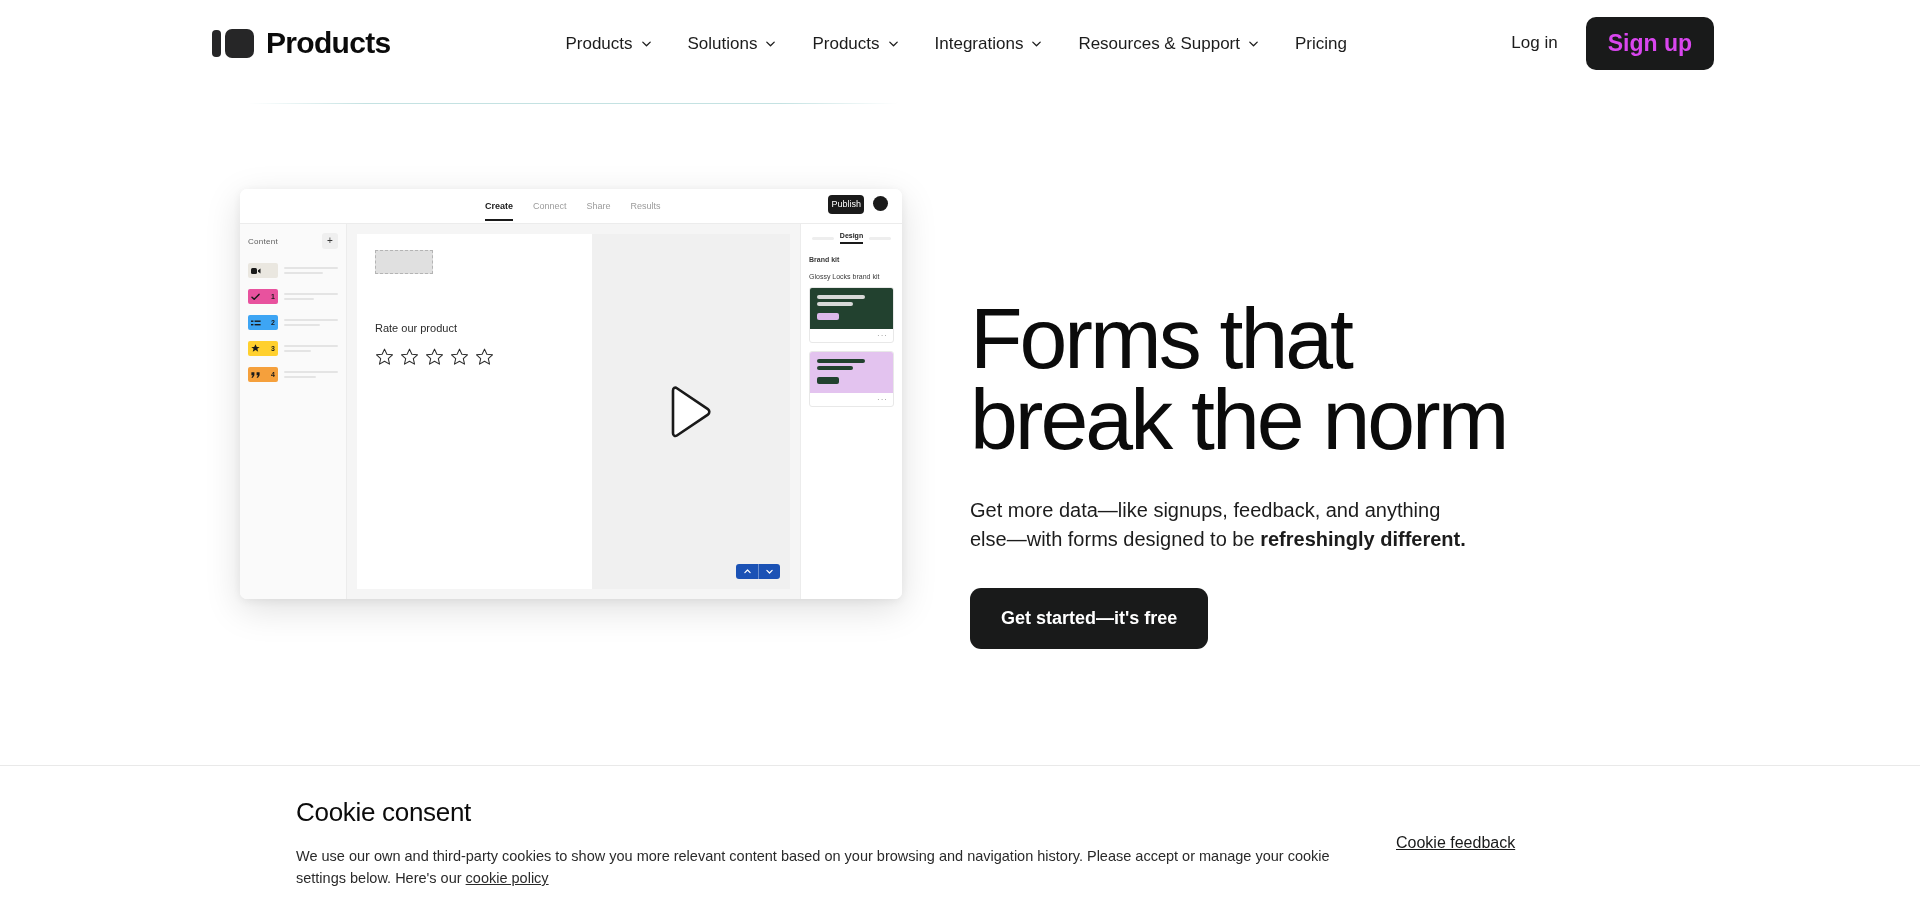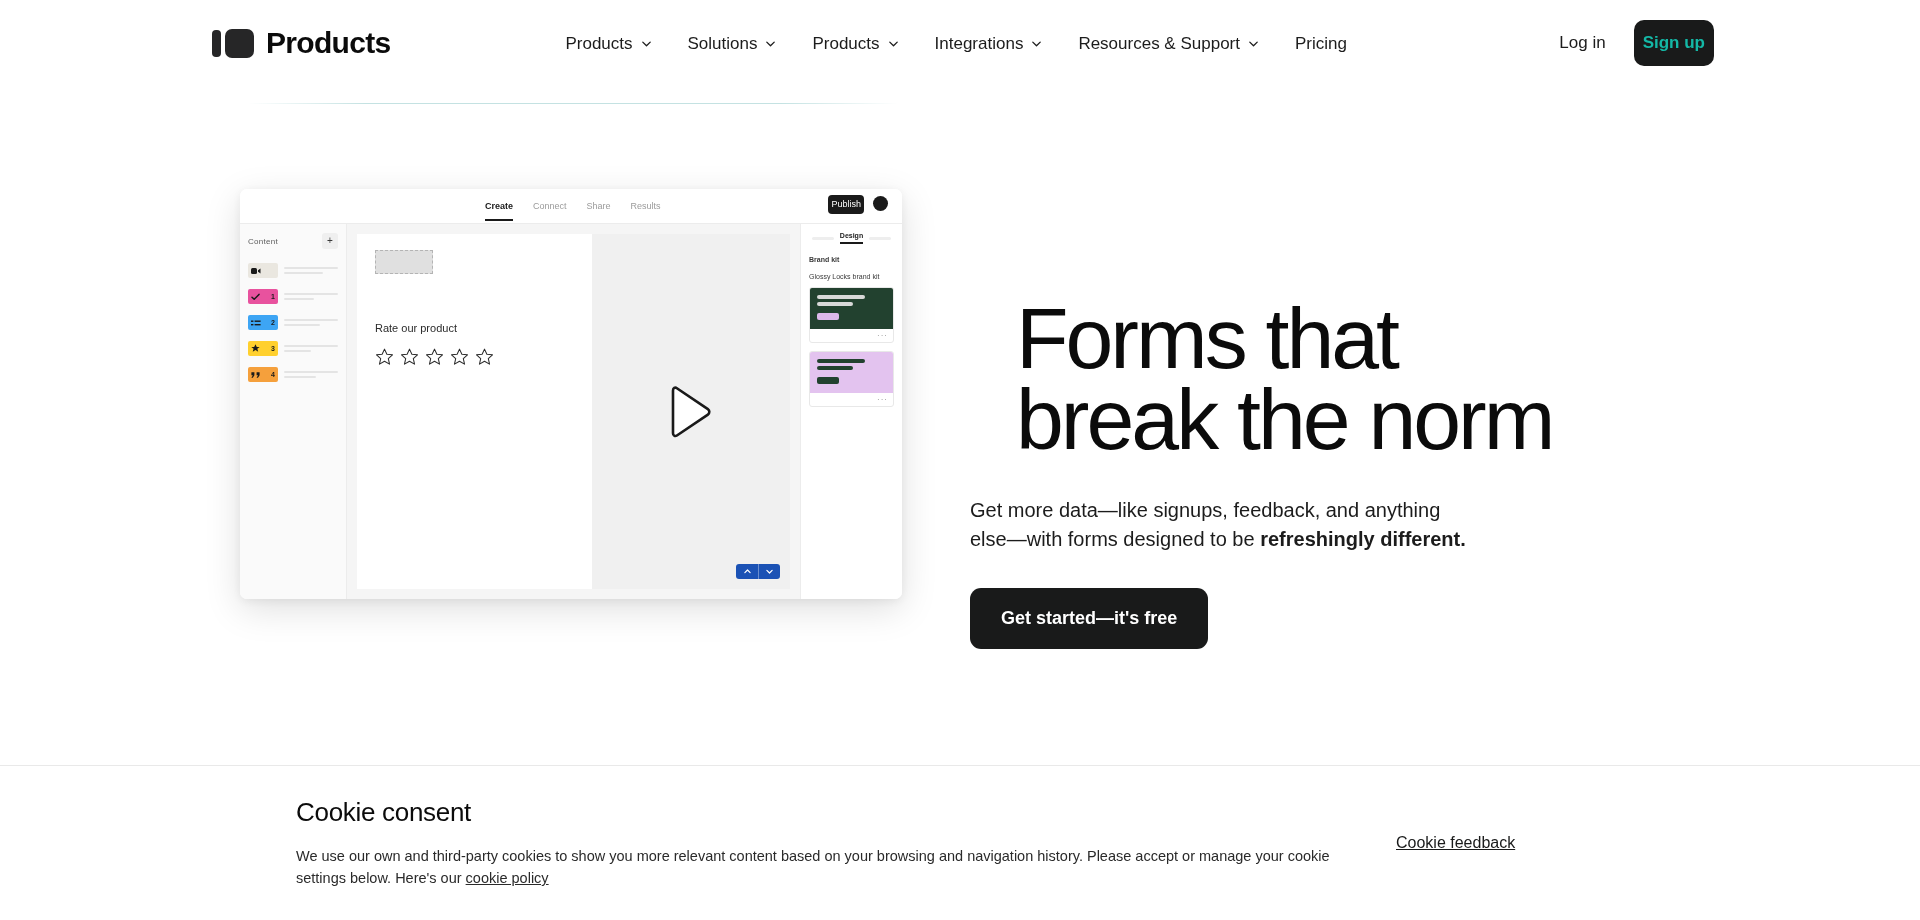--- a/index.html
+++ b/index.html
@@ -85,26 +85,26 @@
   }
   .login-link {
     font-size: 17px;
     color: #1c1c1c;
     cursor: pointer;
     padding: 6px 8px;
     white-space: nowrap;
   }
   .signup-btn {
     background: #191a1a;
-    color: #14b8a6;
-    font-size: 17px;
+    color: #d946ef;
+    font-size: 23px;
     font-weight: 700;
     border: none;
     border-radius: 10px;
-    padding: 13px 9px;
+    padding: 13px 22px;
     cursor: pointer;
     font-family: inherit;
     white-space: nowrap;
   }
 
   
   .hero {
     display: flex;
     align-items: flex-start;
     padding: 0 0 0 196px;
@@ -364,21 +364,20 @@
     flex: 1;
   }
   .headline {
     font-size: 86px;
     line-height: .94;
     letter-spacing: -3px;
     font-weight: 400;
     color: #0b0b0b;
     margin-bottom: 36px;
     white-space: pre-line;
-    margin-left: 46px;
   }
   .subhead {
     font-size: 20px;
     line-height: 1.45;
     color: #1c1c1c;
     max-width: 500px;
     margin-bottom: 34px;
   }
   .subhead b { font-weight: 700; }
   .cta-btn {

